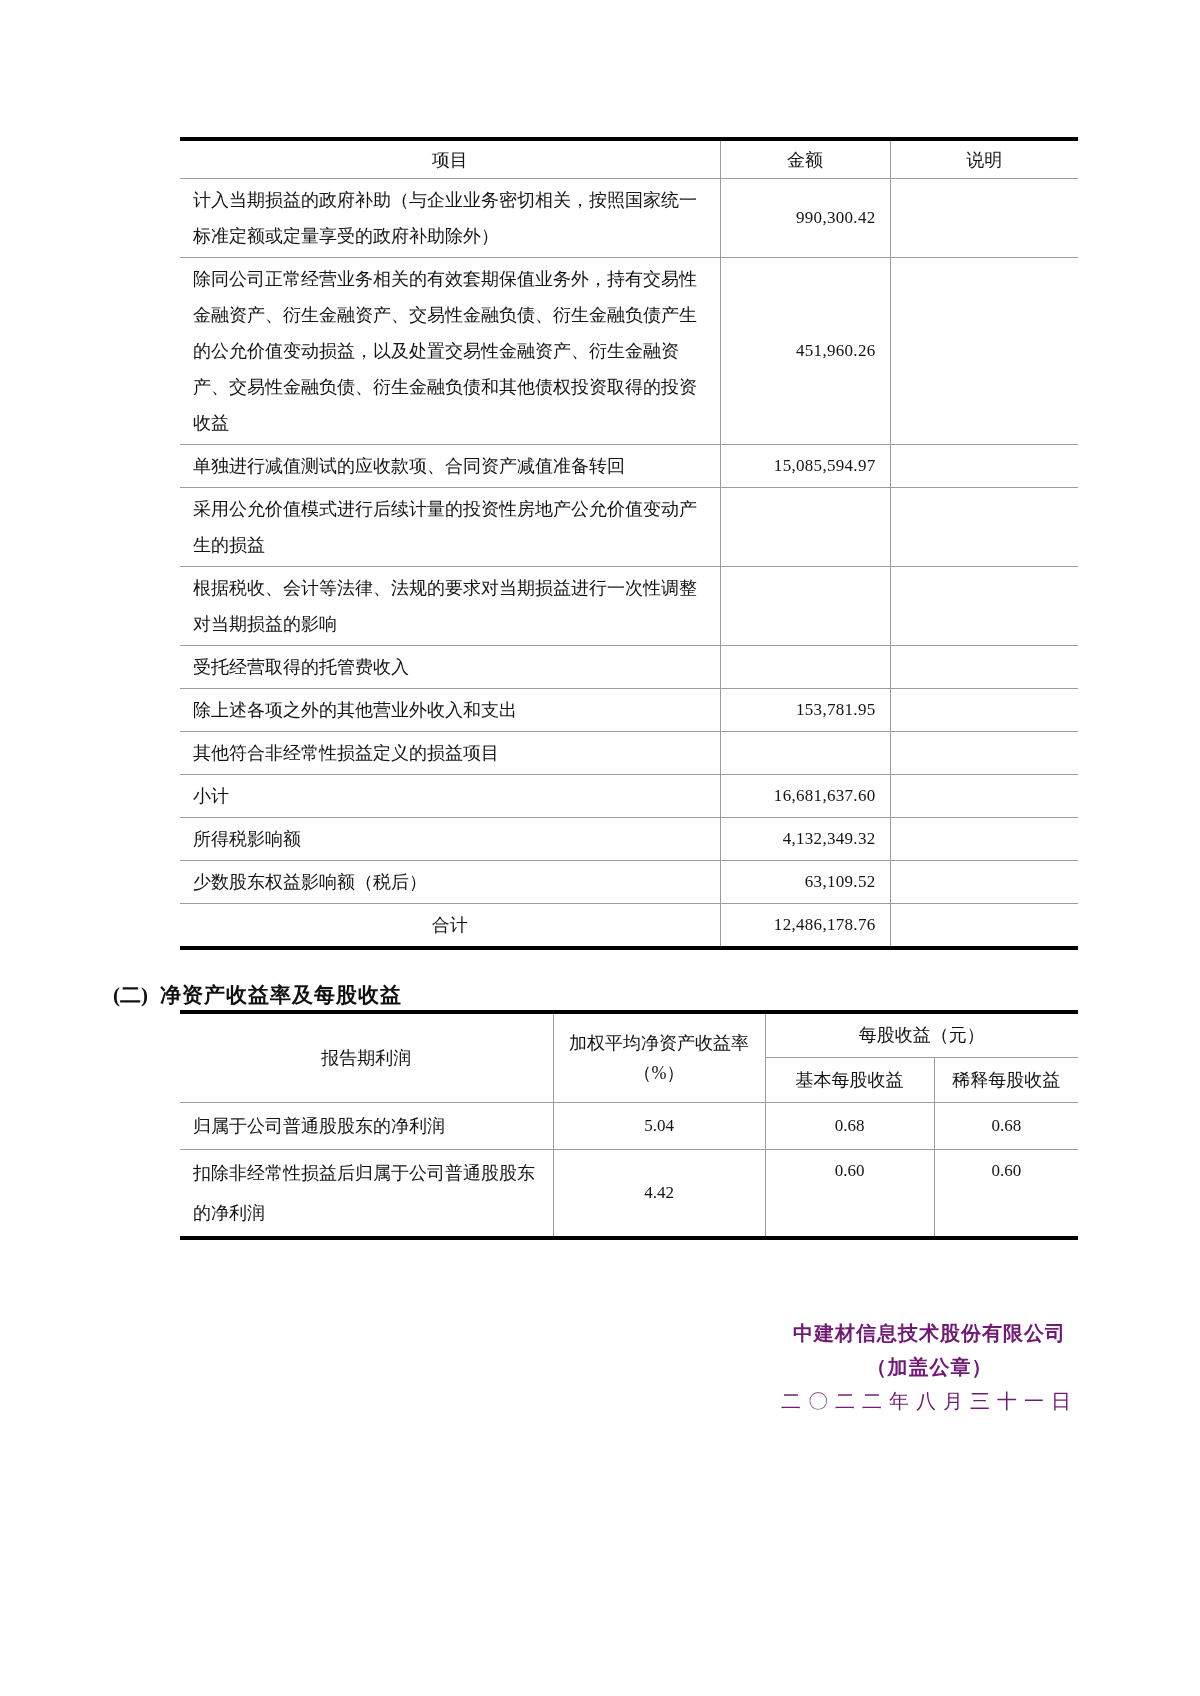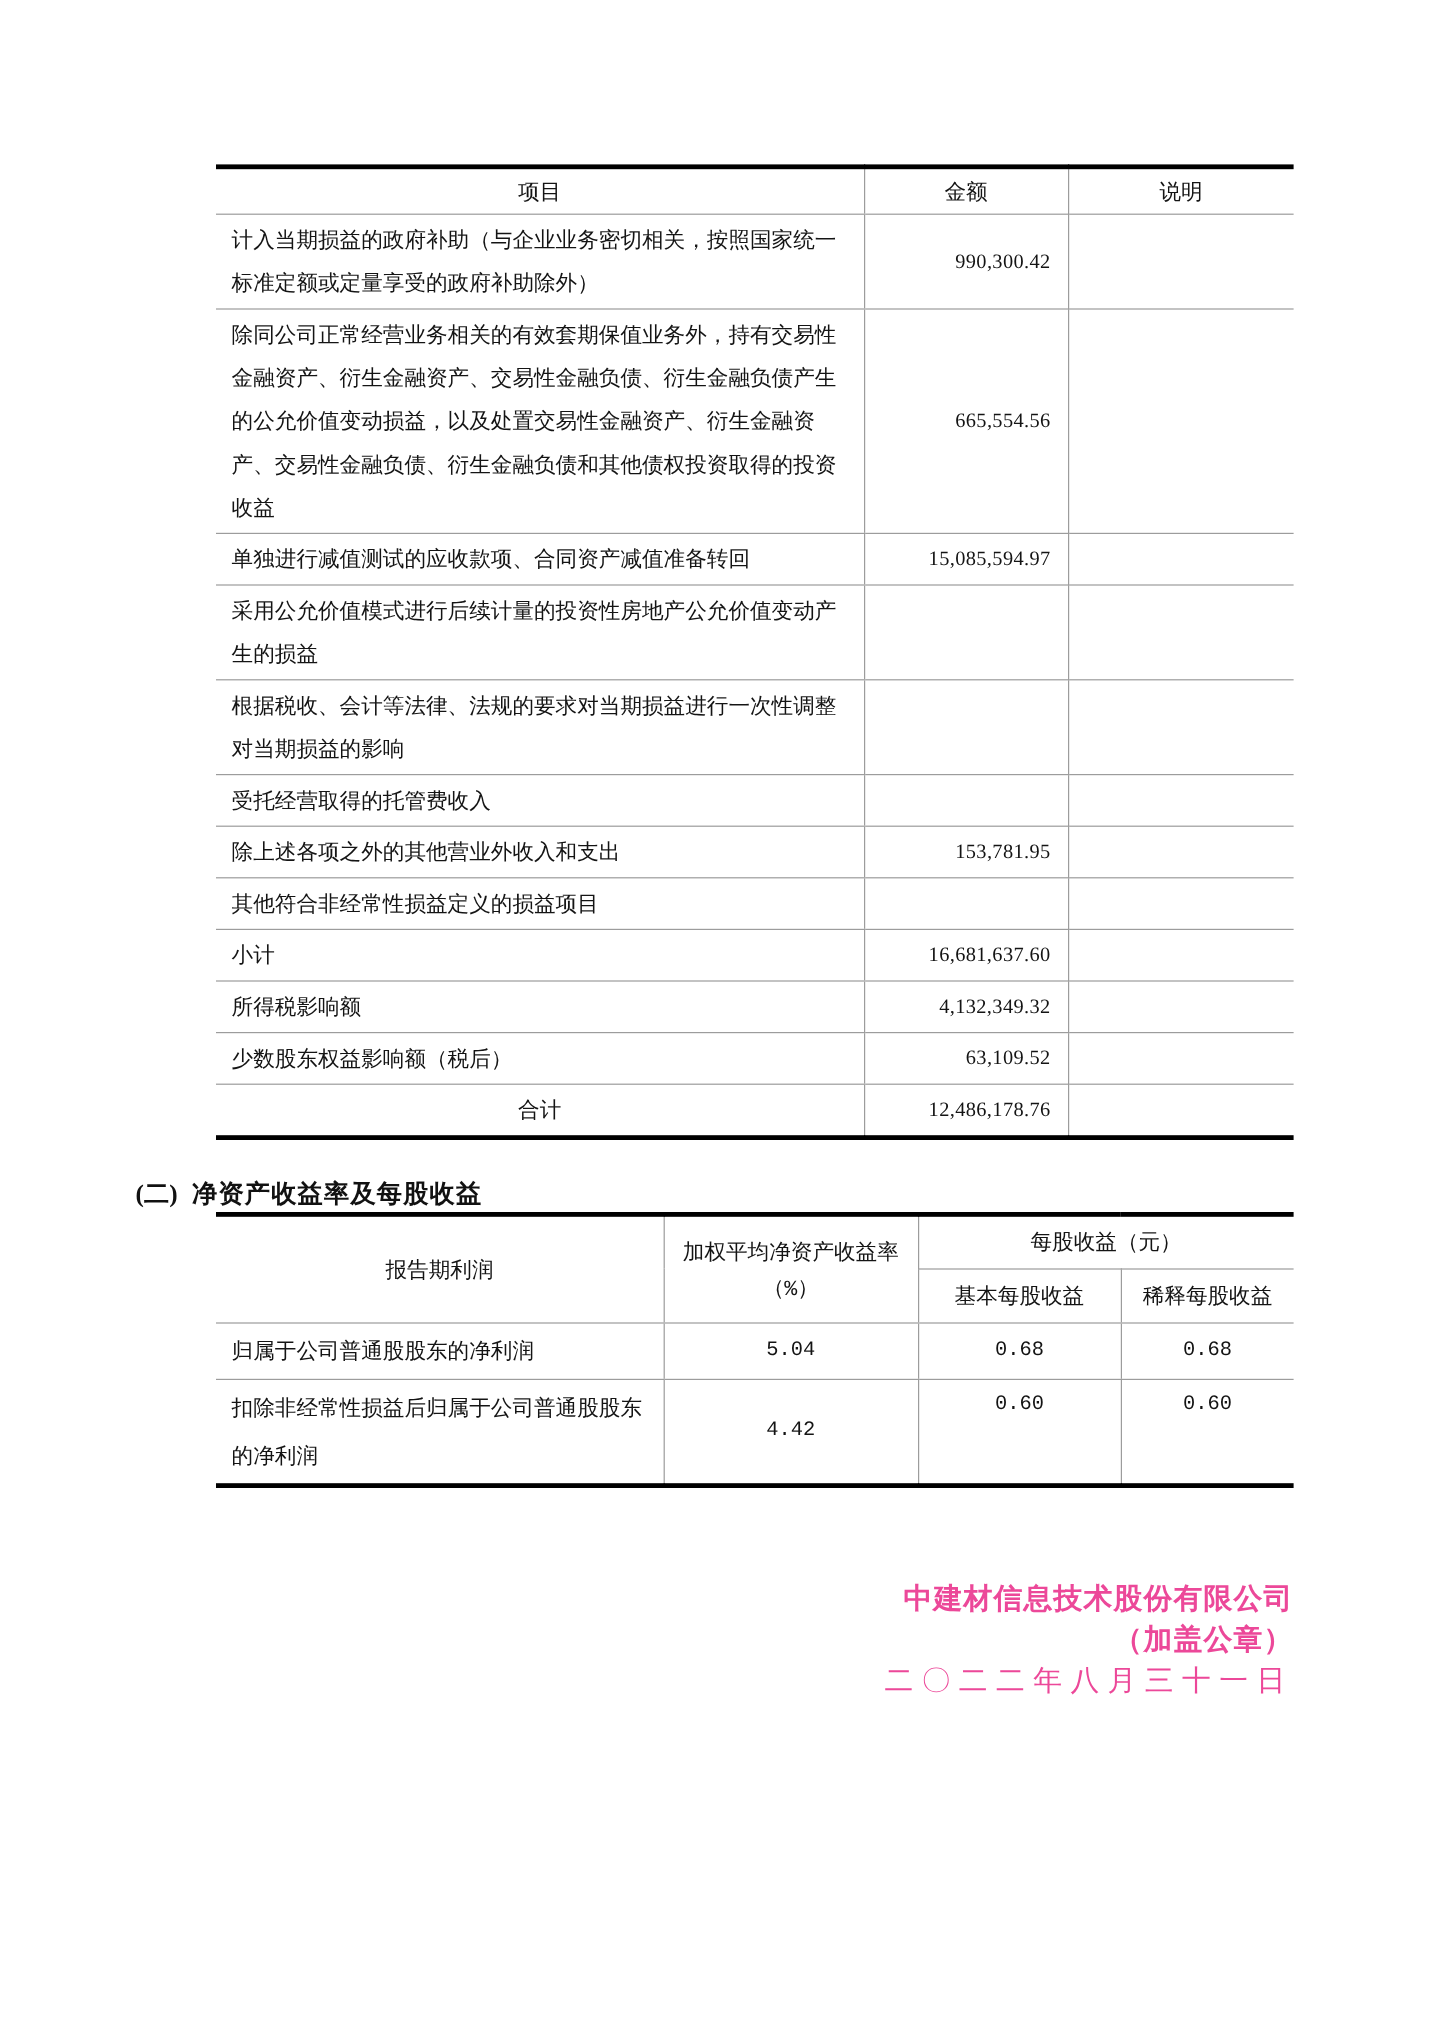--- a/index.html
+++ b/index.html
@@ -75,43 +75,43 @@
   table.t2 col.c3 { width: 169px; }
   table.t2 col.c4 { width: 144px; }
   table.t2 td, table.t2 th {
     border-bottom: 1px solid #9c9c9c;
     font-weight: normal;
     font-size: 18px;
     color: #141414;
     text-align: center;
     vertical-align: middle;
   }
-  table.t2 .bl { border-left: 1px solid #9c9c9c; font-family: Liberation Mono, monospace; }
+  table.t2 .bl { border-left: 1px solid #9c9c9c; }
   table.t2 tr.hr1 { height: 45px; }
   table.t2 tr.hr2 { height: 45px; }
   table.t2 tr.dr1 { height: 44px; }
   table.t2 tr.dr2 { height: 86px; }
   table.t2 td.item {
     text-align: left;
     padding: 3px 10px 3px 13px;
     line-height: 40px;
   }
   table.t2 th .l2 { margin-top: 6px; }
   table.t2 td.num { font-size: 17px; }
   table.t2 td.vtop { vertical-align: top; line-height: 40px; margin-top: 33px; }
 
   
   .signature {
     position: absolute;
     right: 122px;
     top: 1316px;
-    text-align: right;
+    text-align: center;
     line-height: 34px;
-    font-size: 24px;
-    color: #ec4899;
+    font-size: 20px;
+    color: #701a75;
   }
   .sig-company { font-weight: bold; letter-spacing: 1px; }
   .sig-seal { font-weight: bold; letter-spacing: 1px; }
   .sig-date { font-weight: normal; letter-spacing: 7px; }
 </style>
 </head>
 <body>
 
 <div class="page">
 
@@ -128,21 +128,21 @@
         <th class="v">金额</th>
         <th>说明</th>
       </tr>
       <tr class="h78">
         <td class="item">计入当期损益的政府补助（与企业业务密切相关，按照国家统一标准定额或定量享受的政府补助除外）</td>
         <td class="amount v">990,300.42</td>
         <td class="note"></td>
       </tr>
       <tr class="h146">
         <td class="item">除同公司正常经营业务相关的有效套期保值业务外，持有交易性金融资产、衍生金融资产、交易性金融负债、衍生金融负债产生的公允价值变动损益，以及处置交易性金融资产、衍生金融资产、交易性金融负债、衍生金融负债和其他债权投资取得的投资收益</td>
-        <td class="amount v">665,554.56</td>
+        <td class="amount v">451,960.26</td>
         <td class="note"></td>
       </tr>
       <tr class="h40">
         <td class="item">单独进行减值测试的应收款项、合同资产减值准备转回</td>
         <td class="amount v">15,085,594.97</td>
         <td class="note"></td>
       </tr>
       <tr class="h75">
         <td class="item">采用公允价值模式进行后续计量的投资性房地产公允价值变动产生的损益</td>
         <td class="amount v"></td>

